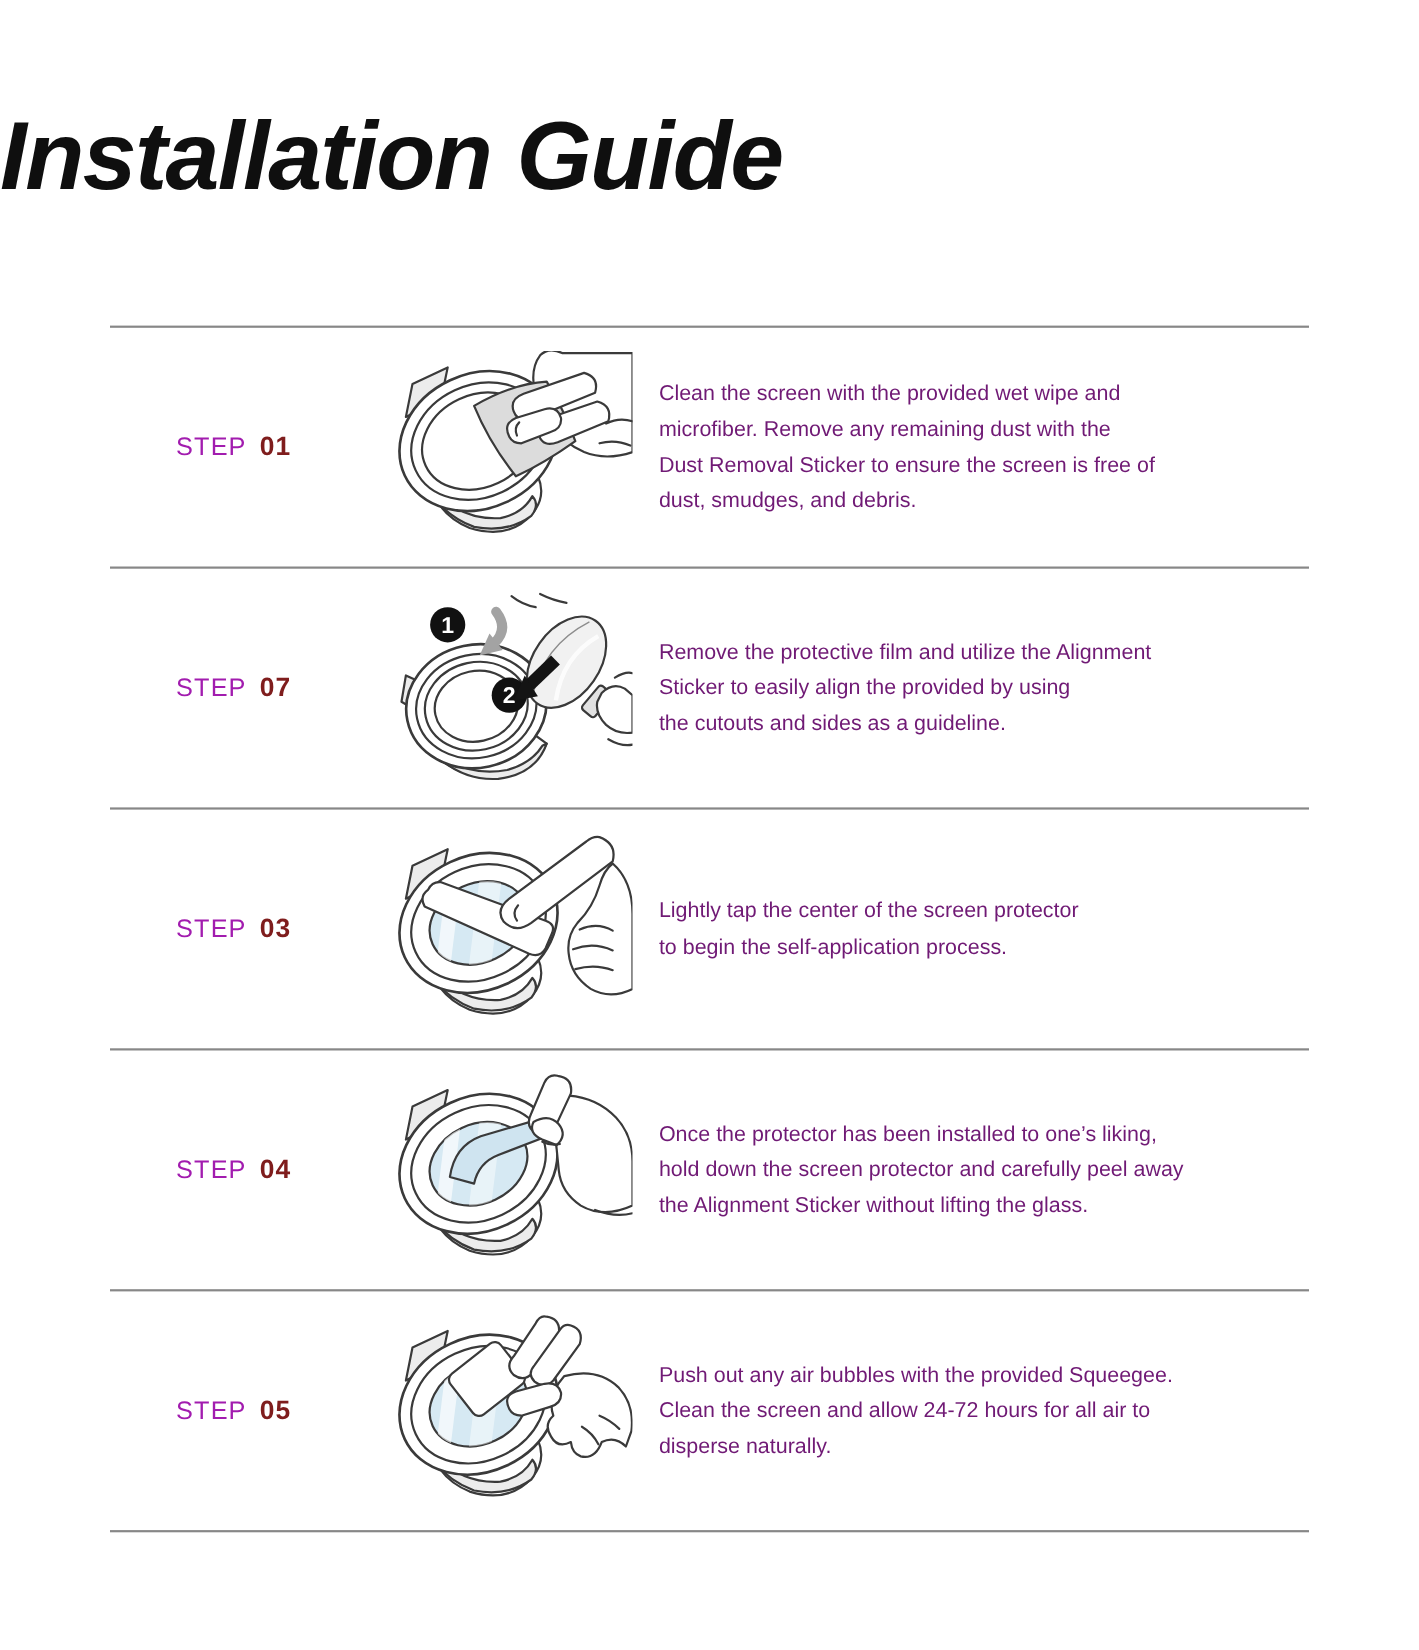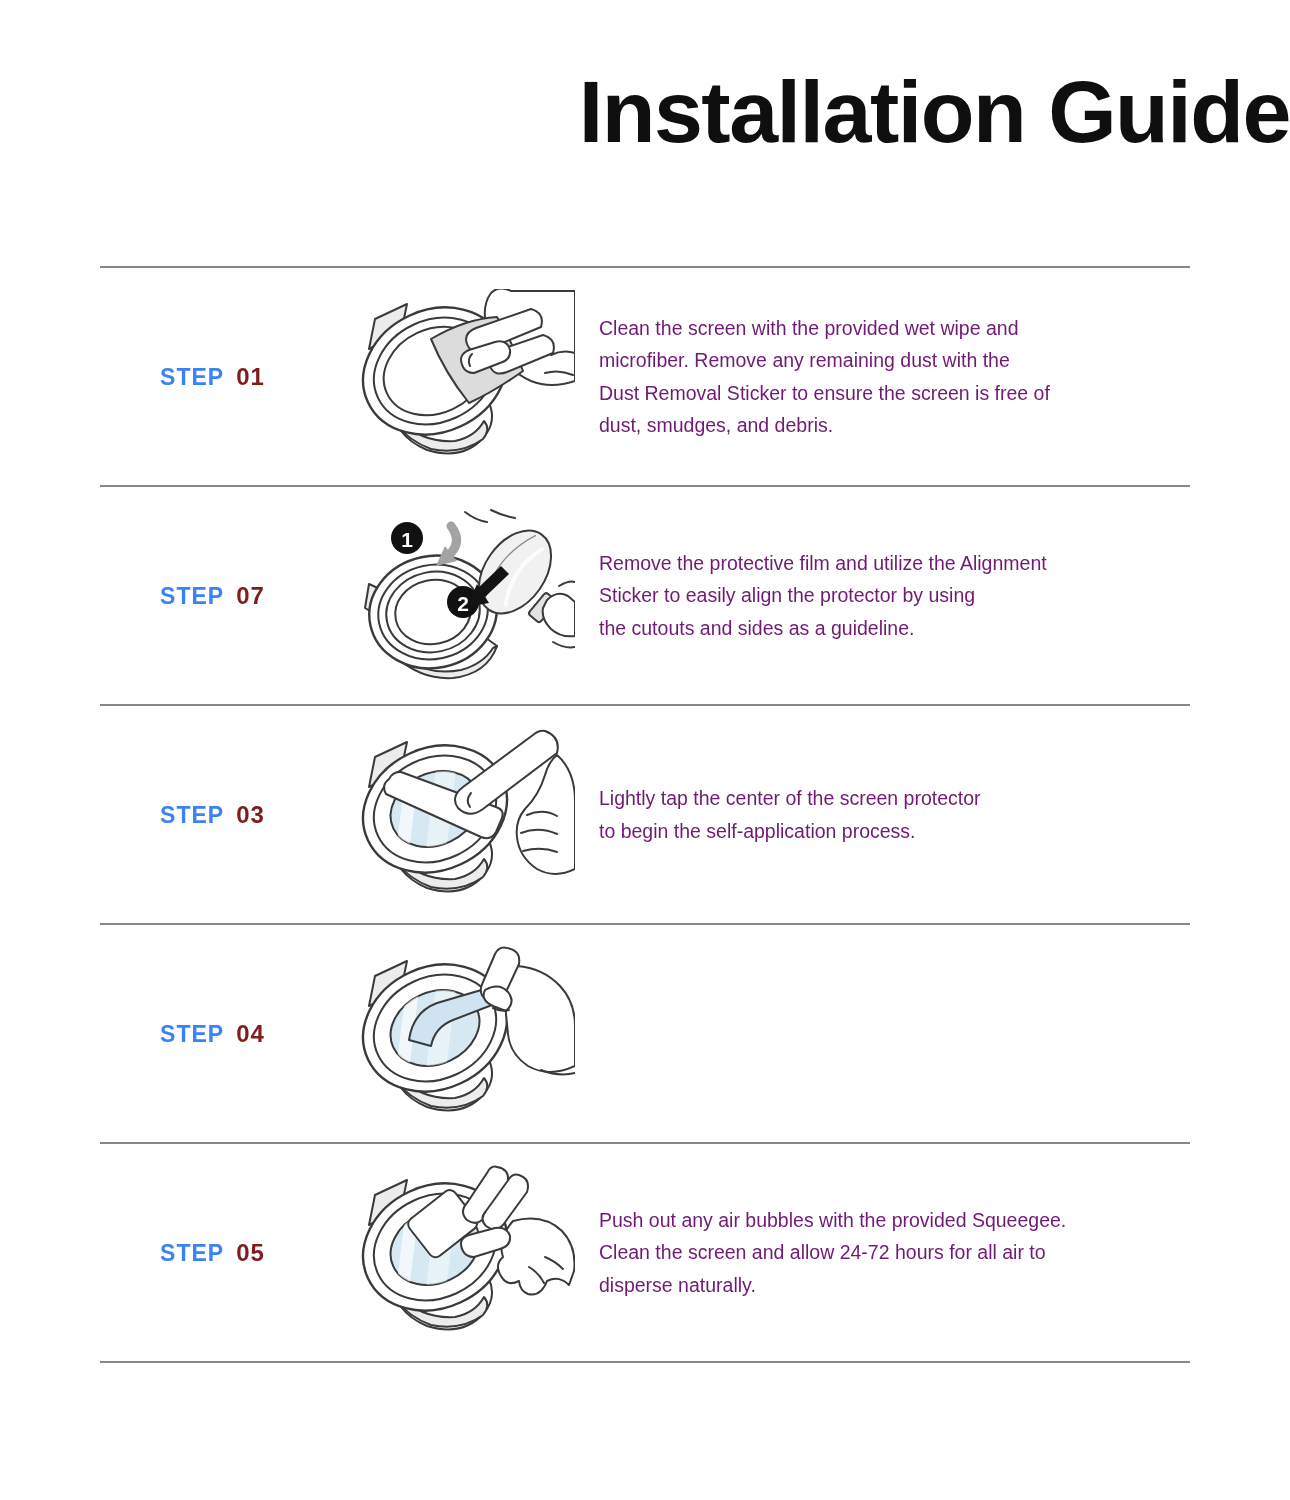--- a/index.html
+++ b/index.html
@@ -2,42 +2,42 @@
 <html><head>
 <meta charset="utf-8">
 <style>
   html,body{margin:0;padding:0;background:#fff;}
   body{
     width:1290px;height:1500px;position:relative;overflow:hidden;
     font-family:"Liberation Sans", sans-serif;
     -webkit-font-smoothing:antialiased;
   }
   .title{
-    margin:0;padding-top:68px;
-    text-align:right;
+    margin:0;padding-top:98px;
+    text-align:left;
     font-size:88px;font-weight:800;letter-spacing:-1.5px;
-    color:#0f0f0f;line-height:1.0;
+    color:#0f0f0f;line-height:1.0;font-style:italic;
   }
   .steps{
     margin:110px 100px 0 100px;
     border-bottom:2px solid #878787;
   }
   .step-row{
     display:grid;
     grid-template-columns:225px 270px 1fr;
     align-items:center;
     height:217px;
     border-top:2px solid #878787;
   }
   .step-label{
     display:flex;justify-content:center;align-items:baseline;gap:12px;
     white-space:nowrap;
   }
   .step-word{
-    font-size:23px;font-weight:700;color:#3b82f6;letter-spacing:1px;
+    font-size:23px;font-weight:400;color:#a21caf;letter-spacing:1px;
   }
   .step-num{
     font-size:24px;font-weight:800;color:#7f1d1d;letter-spacing:1px;
   }
   .step-art{justify-self:center;line-height:0;}
   .step-art svg{display:block;}
   .step-text{
     margin:0;padding:0 24px 0 4px;
     font-size:19.5px;line-height:32.5px;color:#701a75;
     white-space:pre-line;
@@ -152,21 +152,21 @@
 
           <g>
             <circle class="badge-circle" cx="118" cy="94" r="16"></circle>
             <text class="badge-num" x="118" y="95">2</text>
           </g>
           <path class="black-arrow" d="M156 58 L164 66 L140 89 L132 81 Z"></path>
           <polygon class="black-arrow" points="122,99 144,95 132,76"></polygon>
         </svg>
       </div>
       <p class="step-text">Remove the protective film and utilize the Alignment
-Sticker to easily align the protector by using
+Sticker to easily align the provided by using
 the cutouts and sides as a guideline.</p>
     </section>
 
     <section class="step-row">
       <div class="step-label">
         <span class="step-word">STEP</span>
         <span class="step-num">03</span>
       </div>
       <div class="step-art">
         <svg viewBox="0 0 230 175" width="230" height="175" aria-hidden="true">
@@ -232,20 +232,23 @@
 
           <path class="wf" d="M172 20 Q198 22 215 40 Q230 56 230 80 L230 120 Q204 132 183 120 Q165 108 163 88 L159 48 Q163 28 172 20 Z"></path>
           <path class="ln" d="M196 124 Q214 131 230 127"></path>
 
           <path class="wf" d="M162 2 Q176 4 174 18 L160 48 Q154 60 142 54 Q132 48 138 36 L150 8 Q154 0 162 2 Z"></path>
 
           <path class="wf" d="M140 44 Q154 36 163 46 Q171 56 161 65 L148 60 Q135 54 140 44 Z"></path>
           <path class="ln" d="M148 62 Q156 66 164 64"></path>
         </svg>
       </div>
+      <p class="step-text">Once the protector has been installed to one’s liking,
+hold down the screen protector and carefully peel away
+the Alignment Sticker without lifting the glass.</p>
     </section>
 
     <section class="step-row">
       <div class="step-label">
         <span class="step-word">STEP</span>
         <span class="step-num">05</span>
       </div>
       <div class="step-art">
         <svg viewBox="0 0 230 175" width="230" height="175" aria-hidden="true">
           <defs>

